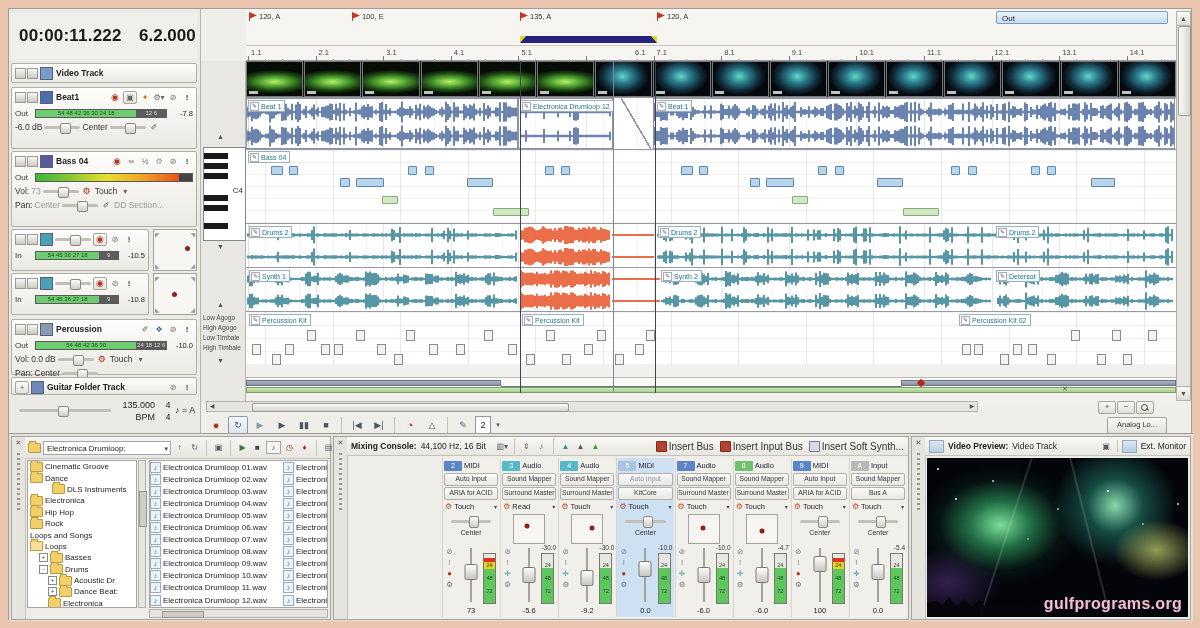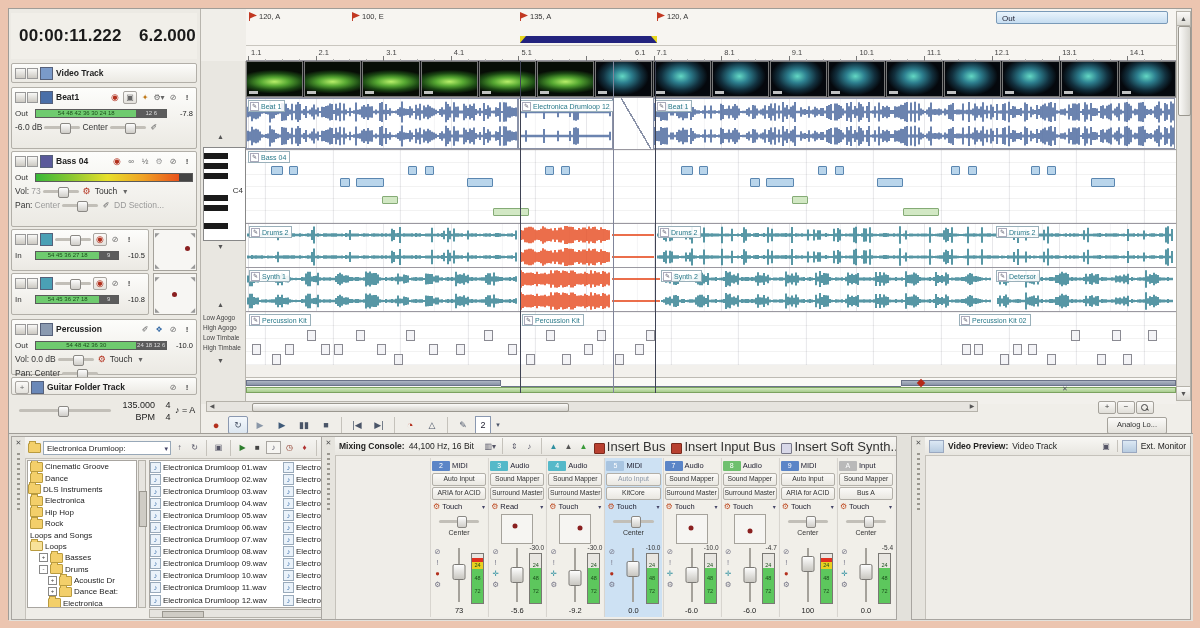--- a/index.html
+++ b/index.html
@@ -116,21 +116,21 @@
   .tbtn.dim{color:#8a97a8;}
   .tbtn.play{color:#3f5a78;}
   .tbtn.numbox{border:1px solid #8a98b0;background:#fff;font-size:9px;color:#223;min-width:16px;}
   .tbtn.drop{min-width:10px;font-size:7px;}
   .tsep{width:1px;height:16px;background:#c5c2bb;margin:0 3px;}
   #analog-btn{position:absolute;right:16px;top:5px;width:58px;height:15px;border:1px solid #a5a29b;background:linear-gradient(#fbfaf8,#e3e1db);font-size:7.5px;line-height:14px;text-align:center;color:#333;border-radius:2px;}
   
   #dock{position:absolute;left:0;top:424px;width:1184px;height:188px;background:#e3e1db;border-top:1px solid #a09d97;box-sizing:border-box;}
   .panel{position:absolute;top:2px;height:184px;background:#efede8;border:1px solid #a8a5a0;box-sizing:border-box;}
   #explorer{left:2px;width:320px;}
-  #mixer{left:312px;width:576px;}
+  #mixer{left:324px;width:576px;}
   #vidprev{left:902px;width:280px;}
   .gripcol{position:absolute;left:0;top:0;width:13px;height:100%;background:#e6e4de;border-right:1px solid #c5c2bb;}
   .gclose{font-size:7px;color:#555;text-align:center;line-height:12px;}
   .gdots{margin:4px auto;width:3px;height:60px;background:repeating-linear-gradient(#9a978f 0 2px,transparent 2px 5px);}
   .ptitle{position:absolute;left:13px;top:0;right:0;height:19px;background:linear-gradient(#f8f7f4,#e8e6e0);border-bottom:1px solid #c5c2bb;display:flex;align-items:center;gap:4px;padding:0 4px;font-size:8.5px;box-sizing:border-box;white-space:nowrap;overflow:hidden;}
   .ptitle b{font-size:8.5px;}
   .tico{width:13px;height:11px;border:1px solid #9aa8c0;background:linear-gradient(#dce8f4,#b8cce0);flex:0 0 auto;}
   .mini-ic{font-size:8px;color:#556;width:13px;text-align:center;flex:0 0 auto;}
   .mini-ic.boxed{border:1px solid #a8a5a0;background:#f6f5f2;height:11px;line-height:11px;}
   
@@ -148,21 +148,21 @@
   #filelist{position:absolute;left:137px;top:23px;width:179px;height:148px;background:#fff;border:1px solid #a8a5a0;overflow:hidden;font-size:8px;box-sizing:border-box;}
   .frow{display:flex;align-items:center;gap:2px;height:12.1px;white-space:nowrap;overflow:hidden;}
   .fnote{width:9px;height:9px;border:1px solid #9ab;background:#eaf2fa;color:#3a6ea8;font-size:7px;line-height:9px;text-align:center;flex:0 0 auto;}
   .fname{flex:0 0 118px;overflow:hidden;}
   .fcol2{flex:1;overflow:hidden;color:#222;}
   #exp-hscroll{position:absolute;left:137px;top:172px;width:179px;height:9px;background:#e6e4df;border:1px solid #b5b2aa;box-sizing:border-box;}
   #exp-hscroll i{position:absolute;left:12px;top:1px;width:40px;height:5px;background:#cfccc5;border:1px solid #9a978f;}
   
   #mix-title-label{font-weight:bold;}
   #insertbtns{display:flex;gap:6px;margin-left:auto;}
-  .insbtn{display:flex;align-items:flex-end;gap:2px;font-size:13px;color:#333;}
+  .insbtn{display:flex;align-items:flex-end;gap:2px;font-size:10px;color:#333;}
   .insico{width:9px;height:9px;background:#b84030;border:1px solid #7a2a1e;border-radius:1px;}
   .insico.synth{background:#d8d8e8;border-color:#778;}
   #viewbtns{position:absolute;left:16px;top:24px;width:88px;}
   .vbtn{height:13px;margin-bottom:2px;border:1px solid #a8a5a0;border-radius:6px;background:linear-gradient(#fbfaf8,#e6e4de);font-size:7.5px;line-height:12px;text-align:center;color:#333;}
   .vbtn.pressed{background:linear-gradient(#e0ded8,#f0eeea);border-color:#777;}
   #strips{position:absolute;left:108px;top:21px;right:2px;bottom:2px;display:flex;gap:1px;}
   .strip{flex:1;position:relative;display:flex;flex-direction:column;background:#f1efe9;border-left:1px solid #d8d5cf;overflow:hidden;}
   .strip.sel{background:#cde1f3;}
   .sbadge{height:13px;display:flex;align-items:center;gap:2px;padding:1px 1px 0;}
   .bnum{width:18px;height:10px;color:#fff;font-size:7px;line-height:10px;text-align:center;border-radius:1px;flex:0 0 auto;}
@@ -813,21 +813,21 @@
       </div>
       <div id="tree">
           <div class="trow" style="padding-left: 2px;">
             <span class="folder"></span>
             <span>Cinematic Groove</span>
           </div>
           <div class="trow" style="padding-left: 2px;">
             <span class="folder"></span>
             <span>Dance</span>
           </div>
-          <div class="trow" style="padding-left: 0;">
+          <div class="trow" style="padding-left: 0; margin-left: 24px;">
             <span class="folder"></span>
             <span>DLS Instruments</span>
           </div>
           <div class="trow" style="padding-left: 2px;">
             <span class="folder"></span>
             <span>Electronica</span>
           </div>
           <div class="trow" style="padding-left: 2px;">
             <span class="folder"></span>
             <span>Hip Hop</span>
@@ -1278,15 +1278,28 @@
         <span class="tico"></span>
         <b>Video Preview:</b>
         <span>Video Track</span>
         <span style="margin-left:auto;display:flex;align-items:center;gap:4px;">
           <span class="mini-ic">▣</span>
           <span style="width:1px;height:12px;background:#c5c2bb;"></span>
           <span class="tico"></span>
           <span>Ext. Monitor</span>
         </span>
       </div>
+      <div id="video-area">
+        <div class="vg" id="vg4"></div>
+        <div class="vg" id="vg1"></div>
+        <div class="vg" id="vg2"></div>
+        <div class="vg" id="vg3"></div>
+        <div class="beam" style="left:30%;transform:rotate(18deg);"></div>
+        <div class="beam" style="left:62%;transform:rotate(-14deg);"></div>
+        <div id="stars"></div>
+        <svg id="crowd" viewBox="0 0 268 40" preserveAspectRatio="none">
+          <polygon fill="#05060a" fill-opacity="0.94" points="0,40 0,26 10,24 16,28 22,20 30,29 38,22 46,30 54,24 60,30 66,18 74,28 82,23 90,30 98,25 106,31 114,24 122,30 130,20 138,29 146,24 154,31 162,26 170,31 178,23 186,30 194,26 202,31 210,24 218,30 226,27 234,31 242,25 250,30 258,27 268,31 268,40"></polygon>
+        </svg>
+        <div id="watermark">gulfprograms.org</div>
+      </div>
     </div>
   </div>
 </div>
 
 </body></html>

